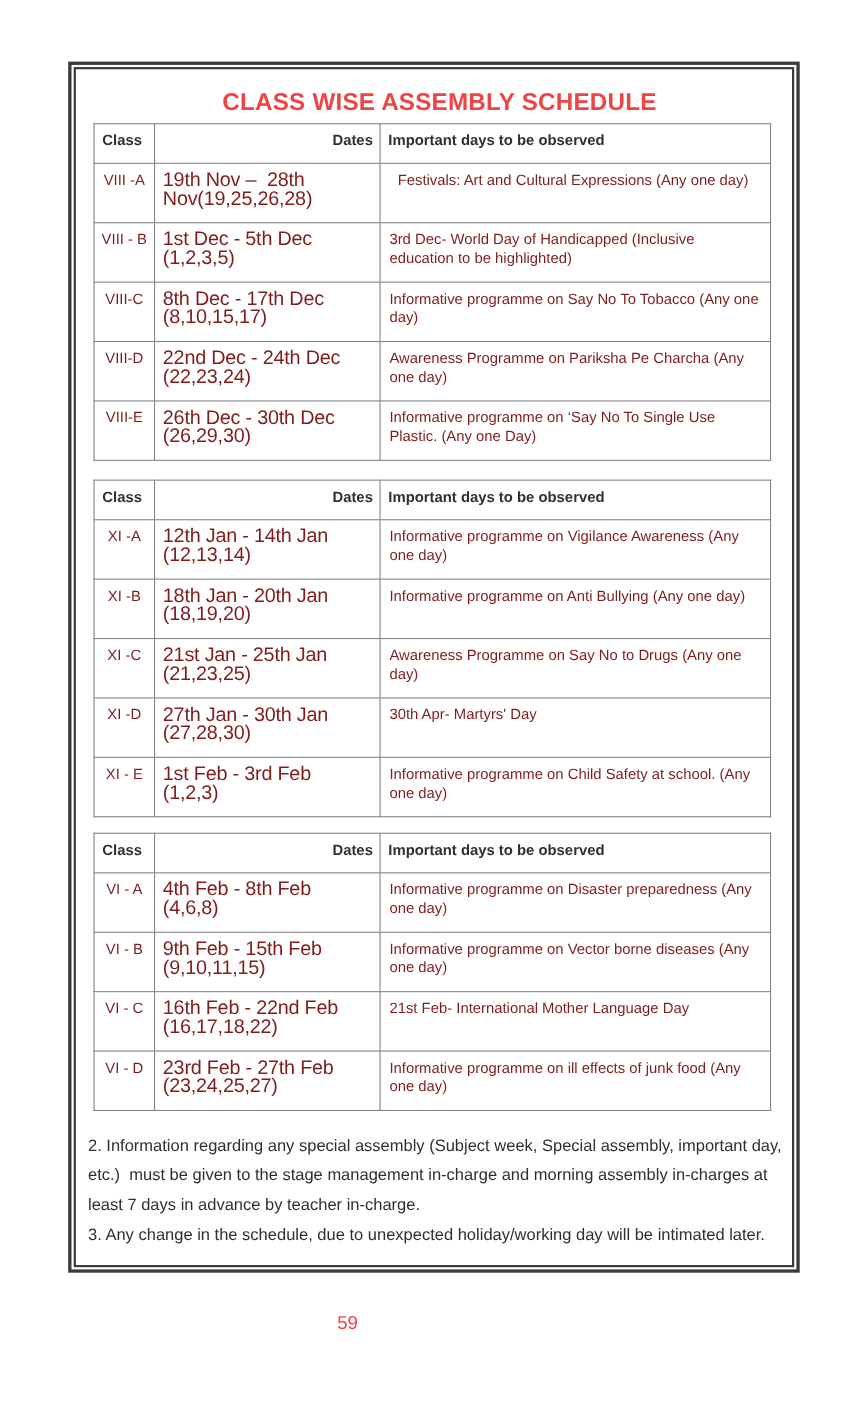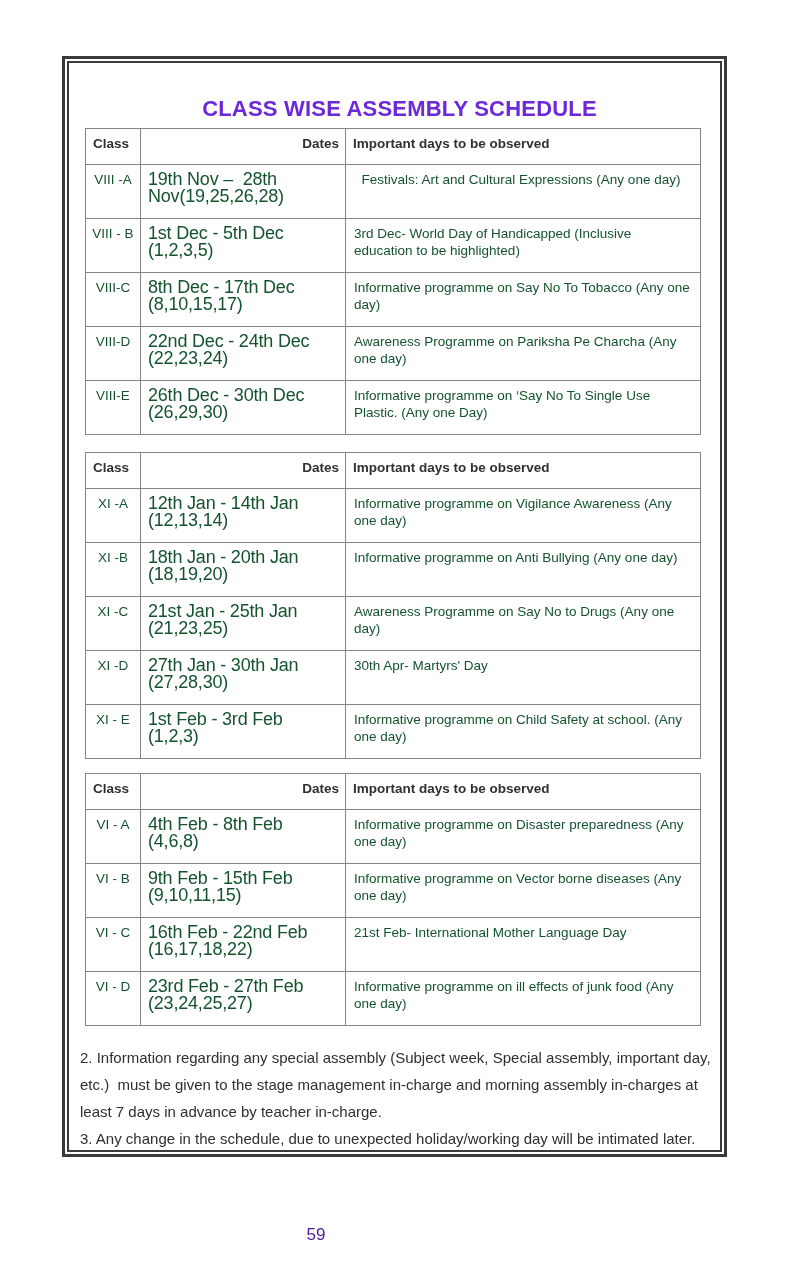--- a/index.html
+++ b/index.html
@@ -23,26 +23,26 @@
   }
   .frame-inner {
     box-sizing: border-box;
     width: 100%; height: 100%;
     border: 2px solid #3a3a3a;
     padding: 0 6px 0 16px;
     overflow: hidden;
   }
 
   .doc-title {
-    margin: 34px 0 0 0;
+    margin: 18px 0 0 0;
     text-align: center;
     font-size: 22px;
     line-height: 24px;
     font-weight: bold;
-    color: #6d28d9;
+    color: #ef4444;
     letter-spacing: 0.2px;
   }
 
   table.schedule {
     border-collapse: collapse;
     table-layout: fixed;
     width: 615px;
   }
   table.schedule.t1 { margin-top: 7px; }
   table.schedule.t2 { margin-top: 17px; }
@@ -63,43 +63,42 @@
     line-height: 17px;
     font-weight: bold;
     color: #303030;
     padding: 6px 6px 12px 7px;
     text-align: left;
   }
   table.schedule th.h-dates { text-align: right; }
   table.schedule td {
     font-size: 13.5px;
     line-height: 17px;
-    color: #14532d;
+    color: #7f1d1d;
     padding: 6px 8px 13px 8px;
   }
   table.schedule td.c-class { text-align: center; padding-left: 3px; padding-right: 3px; }
   table.schedule td.c-dates { font-size: 18px; letter-spacing: -0.2px; padding-left: 7px; }
 
   .notes { margin: 18px 0 0 -5px; width: 648px; }
   .notes p {
     margin: 0;
     font-size: 15px;
     line-height: 27px;
     color: #2f2f2f;
     white-space: pre-wrap;
   }
 
   .page-number {
     position: absolute;
     left: 0; top: 1193px;
     width: 632px;
     text-align: center;
     font-size: 17px;
-    color: #4c1d95;
-    margin-top: 32px;
+    color: #ef4444;
   }
 </style>
 </head>
 <body>
 
 <div class="page">
   <div class="frame">
     <div class="frame-inner">
 
       <h1 class="doc-title">CLASS WISE ASSEMBLY SCHEDULE</h1>

